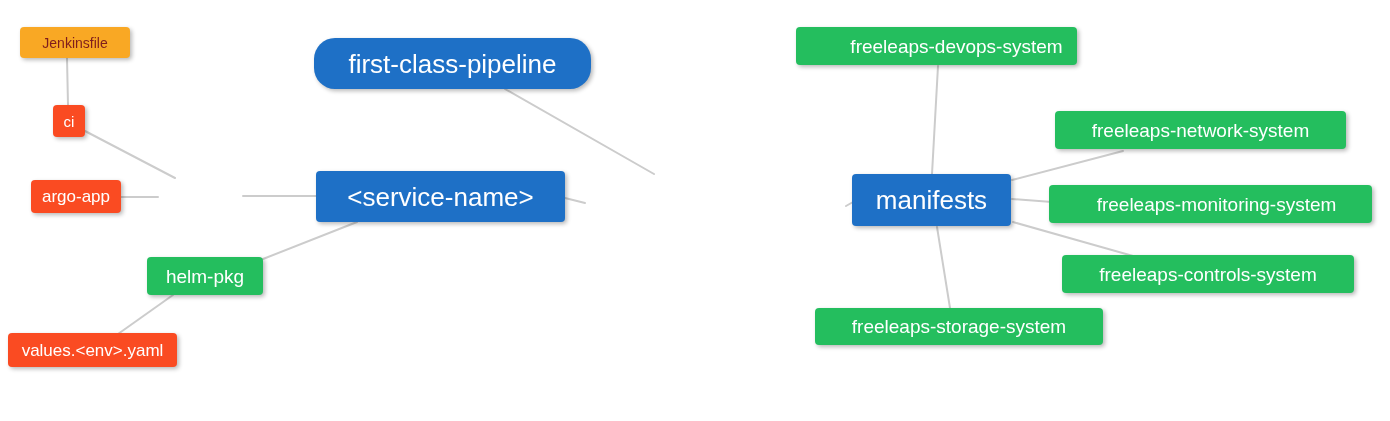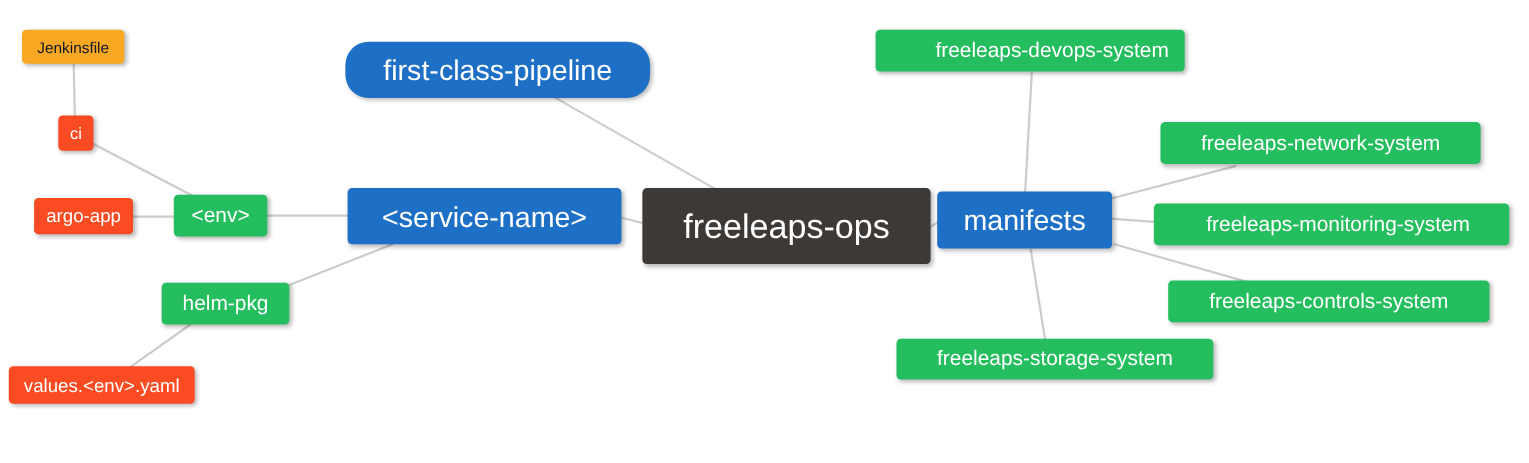--- a/index.html
+++ b/index.html
@@ -59,29 +59,27 @@
       <line x1="565" y1="198" x2="585" y2="203" stroke="#cccccc" stroke-width="2" stroke-linecap="round"></line>
       <line x1="505" y1="89" x2="654" y2="174" stroke="#cccccc" stroke-width="2" stroke-linecap="round"></line>
       <line x1="846" y1="206" x2="853" y2="202" stroke="#cccccc" stroke-width="2" stroke-linecap="round"></line>
       <line x1="932" y1="174" x2="938" y2="66" stroke="#cccccc" stroke-width="2" stroke-linecap="round"></line>
       <line x1="1012" y1="180" x2="1123" y2="151" stroke="#cccccc" stroke-width="2" stroke-linecap="round"></line>
       <line x1="1012" y1="199" x2="1052" y2="202" stroke="#cccccc" stroke-width="2" stroke-linecap="round"></line>
       <line x1="1013" y1="222" x2="1133" y2="256" stroke="#cccccc" stroke-width="2" stroke-linecap="round"></line>
       <line x1="937" y1="227" x2="950" y2="308" stroke="#cccccc" stroke-width="2" stroke-linecap="round"></line>
     </svg>
   <div class="node-layer">
-      <div class="mm-node" style="left: 584px; top: 171px; width: 262px; height: 69px; font-size: 31px; background: rgb(61, 57, 54); color: rgb(255, 255, 255);">freeleaps-ops</div>
       <div class="mm-node" style="left: 314px; top: 38px; width: 277px; height: 51px; font-size: 26px; background: rgb(30, 112, 198); color: rgb(255, 255, 255); border-radius: 21px;">first-class-pipeline</div>
       <div class="mm-node" style="left: 316px; top: 171px; width: 249px; height: 51px; font-size: 26px; background: rgb(30, 112, 198); color: rgb(255, 255, 255);">&lt;service-name&gt;</div>
       <div class="mm-node" style="left: 852px; top: 174px; width: 159px; height: 52px; font-size: 26px; background: rgb(30, 112, 198); color: rgb(255, 255, 255);">manifests</div>
-      <div class="mm-node" style="left: 158px; top: 177px; width: 85px; height: 38px; font-size: 19px; background: rgb(36, 190, 94); color: rgb(255, 255, 255);">&lt;env&gt;</div>
       <div class="mm-node" style="left: 147px; top: 257px; width: 116px; height: 38px; font-size: 19px; background: rgb(36, 190, 94); color: rgb(255, 255, 255);">helm-pkg</div>
       <div class="mm-node" style="left: 53px; top: 105px; width: 32px; height: 32px; font-size: 15px; background: rgb(250, 75, 34); color: rgb(255, 255, 255);">ci</div>
       <div class="mm-node" style="left: 31px; top: 180px; width: 90px; height: 33px; font-size: 17px; background: rgb(250, 75, 34); color: rgb(255, 255, 255);">argo-app</div>
       <div class="mm-node" style="left: 8px; top: 333px; width: 169px; height: 34px; font-size: 17px; background: rgb(250, 75, 34); color: rgb(255, 255, 255);">values.&lt;env&gt;.yaml</div>
-      <div class="mm-node" style="left: 20px; top: 27px; width: 93px; height: 31px; font-size: 14px; background: rgb(249, 168, 36); color: #0f172a;">Jenkinsfile</div>
+      <div class="mm-node" style="left: 20px; top: 27px; width: 110px; height: 31px; font-size: 14px; background: rgb(249, 168, 36); color: #7f1d1d;">Jenkinsfile</div>
       <div class="mm-node" style="left: 796px; top: 27px; width: 281px; height: 38px; font-size: 19px; background: rgb(36, 190, 94); color: rgb(255, 255, 255); padding-left: 40px;">freeleaps-devops-system</div>
       <div class="mm-node" style="left: 1055px; top: 111px; width: 291px; height: 38px; font-size: 19px; background: rgb(36, 190, 94); color: rgb(255, 255, 255);">freeleaps-network-system</div>
       <div class="mm-node" style="left: 1049px; top: 185px; width: 323px; height: 38px; font-size: 19px; background: rgb(36, 190, 94); color: rgb(255, 255, 255); padding-left: 12px;">freeleaps-monitoring-system</div>
       <div class="mm-node" style="left: 1062px; top: 255px; width: 292px; height: 38px; font-size: 19px; background: rgb(36, 190, 94); color: rgb(255, 255, 255);">freeleaps-controls-system</div>
       <div class="mm-node" style="left: 815px; top: 308px; width: 288px; height: 37px; font-size: 19px; background: rgb(36, 190, 94); color: rgb(255, 255, 255);">freeleaps-storage-system</div>
     </div>
 </div>
 
 </body></html>

